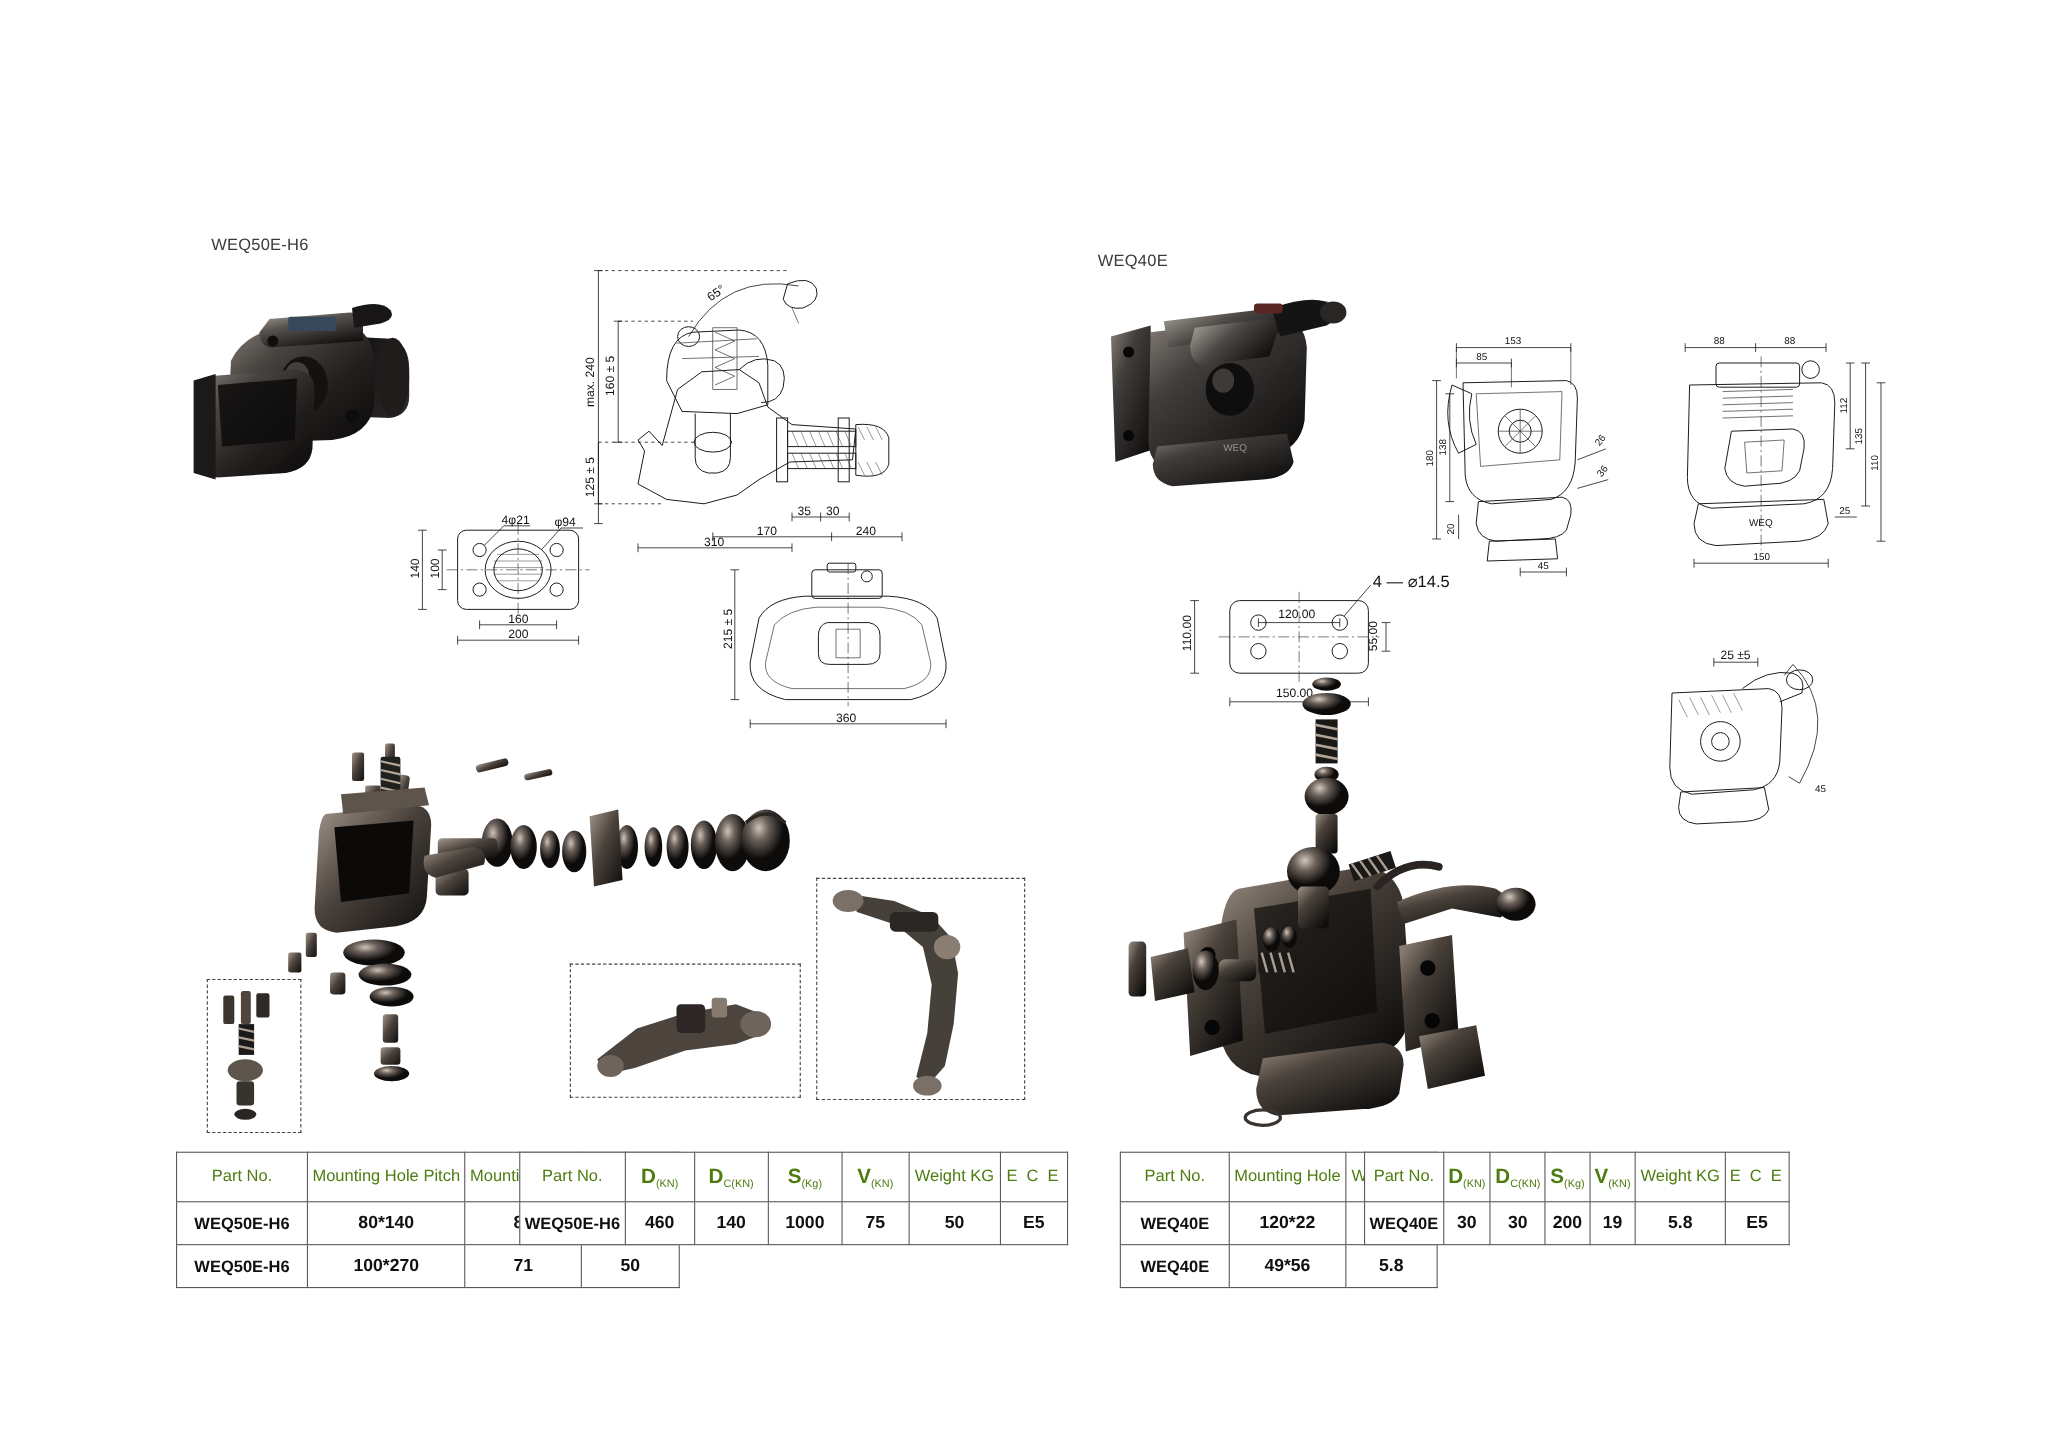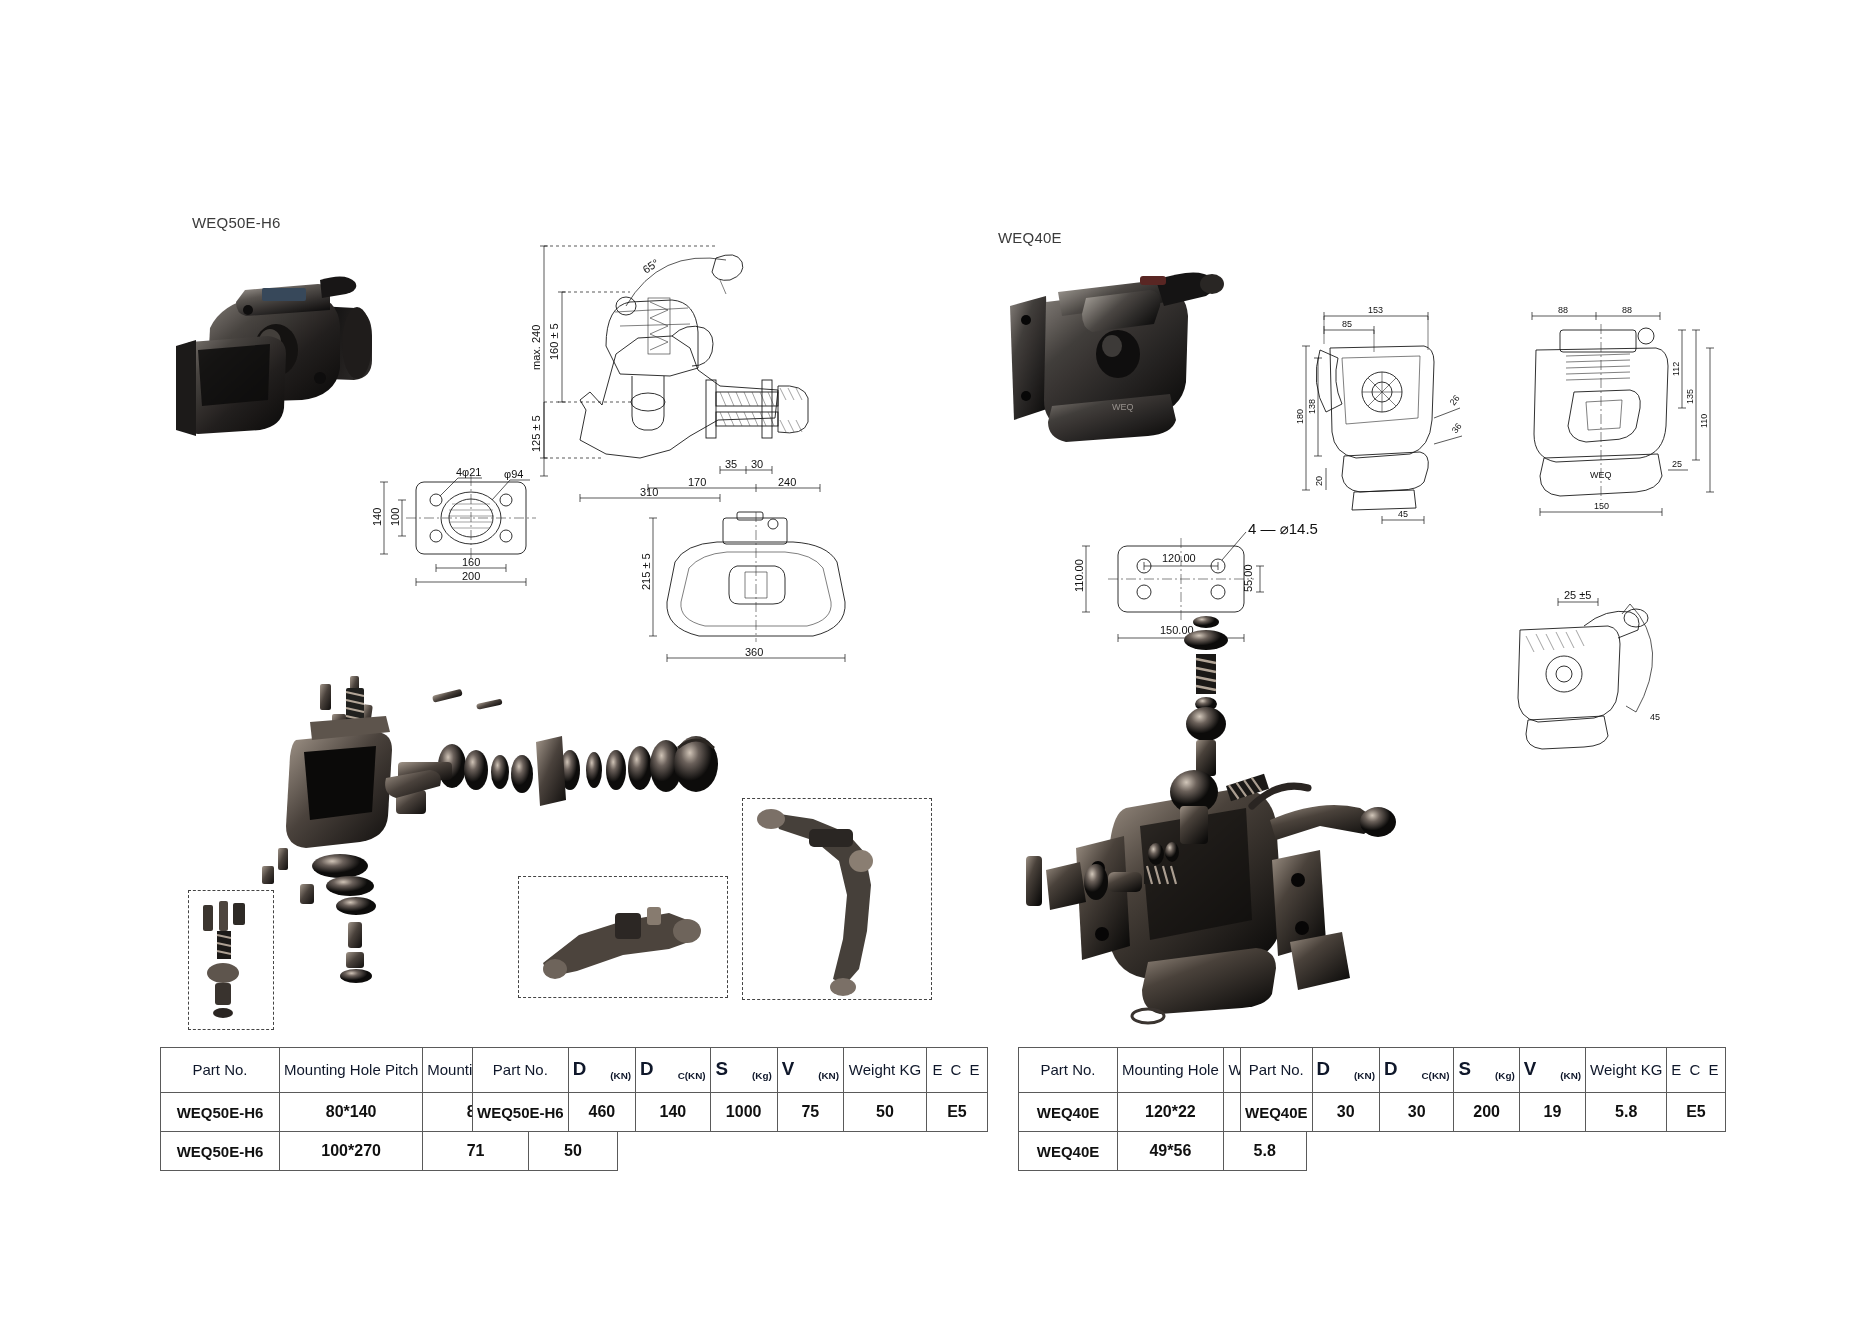--- a/index.html
+++ b/index.html
@@ -86,32 +86,32 @@
   table.spec th, table.spec td {
     border: 1px solid #5a5a5a;
     text-align: center;
     vertical-align: middle;
     white-space: nowrap;
     padding: 0 4px;
   }
   table.spec th {
     font-weight: 400;
     font-size: 15px;
-    color: #0f172a;
+    color: #4d7c0f;
     height: 44px;
     line-height: 1.18;
   }
   table.spec td {
     font-weight: 700;
     font-size: 16px;
     color: #101010;
     height: 38px;
   }
   table.spec td.partno { font-size: 15px; }
-  .sub { font-size: 0.66em; vertical-align: sub; font-weight: 700; margin-left: 24px; }
+  .sub { font-size: 0.66em; vertical-align: sub; font-weight: 400; }
   .big { font-size: 1.25em; font-weight: 700; }
   .ece { letter-spacing: 2px; font-size: 15px; color: #2a2a2a; }
 
   
   #tbl-left-mount  { left: 160px;  top: 1047px; }
   #tbl-left-perf   { left: 472px;  top: 1047px; }
   #tbl-right-mount { left: 1018px; top: 1047px; }
   #tbl-right-perf  { left: 1240px; top: 1047px; }
 </style>
 </head>
@@ -279,21 +279,21 @@
 
       <path d="M66 98 L136 98" class="ln-dim"></path>
       <path d="M66 94 L66 102 M136 94 L136 102" class="ln-dim"></path>
       <text class="dimtxt" x="92" y="96">160</text>
       <path d="M46 112 L156 112" class="ln-dim"></path>
       <path d="M46 108 L46 116 M156 108 L156 116" class="ln-dim"></path>
       <text class="dimtxt" x="92" y="110">200</text>
     </svg>
   </div>
 
-  <div class="blk" style="left:645px; top:510px; width:230px; height:160px;">
+  <div class="blk" style="left:660px; top:510px; width:230px; height:160px;">
     <svg width="230" height="160" viewBox="0 0 230 160">
 
       <rect x="78" y="8" width="64" height="26" rx="3" class="ln"></rect>
       <rect x="92" y="2" width="26" height="8" rx="2" class="ln"></rect>
       <circle cx="128" cy="14" r="5" class="ln"></circle>
 
       <path d="M30 52 Q40 34 72 32 L148 32 Q182 34 192 52
                L200 92 Q202 118 168 126 L54 126 Q20 118 22 92 Z" class="ln"></path>
       <path d="M44 58 Q56 44 82 42 L140 42 Q168 44 178 58 L186 92
                Q188 110 162 116 L60 116 Q34 110 36 92 Z" class="ln-thin"></path>

